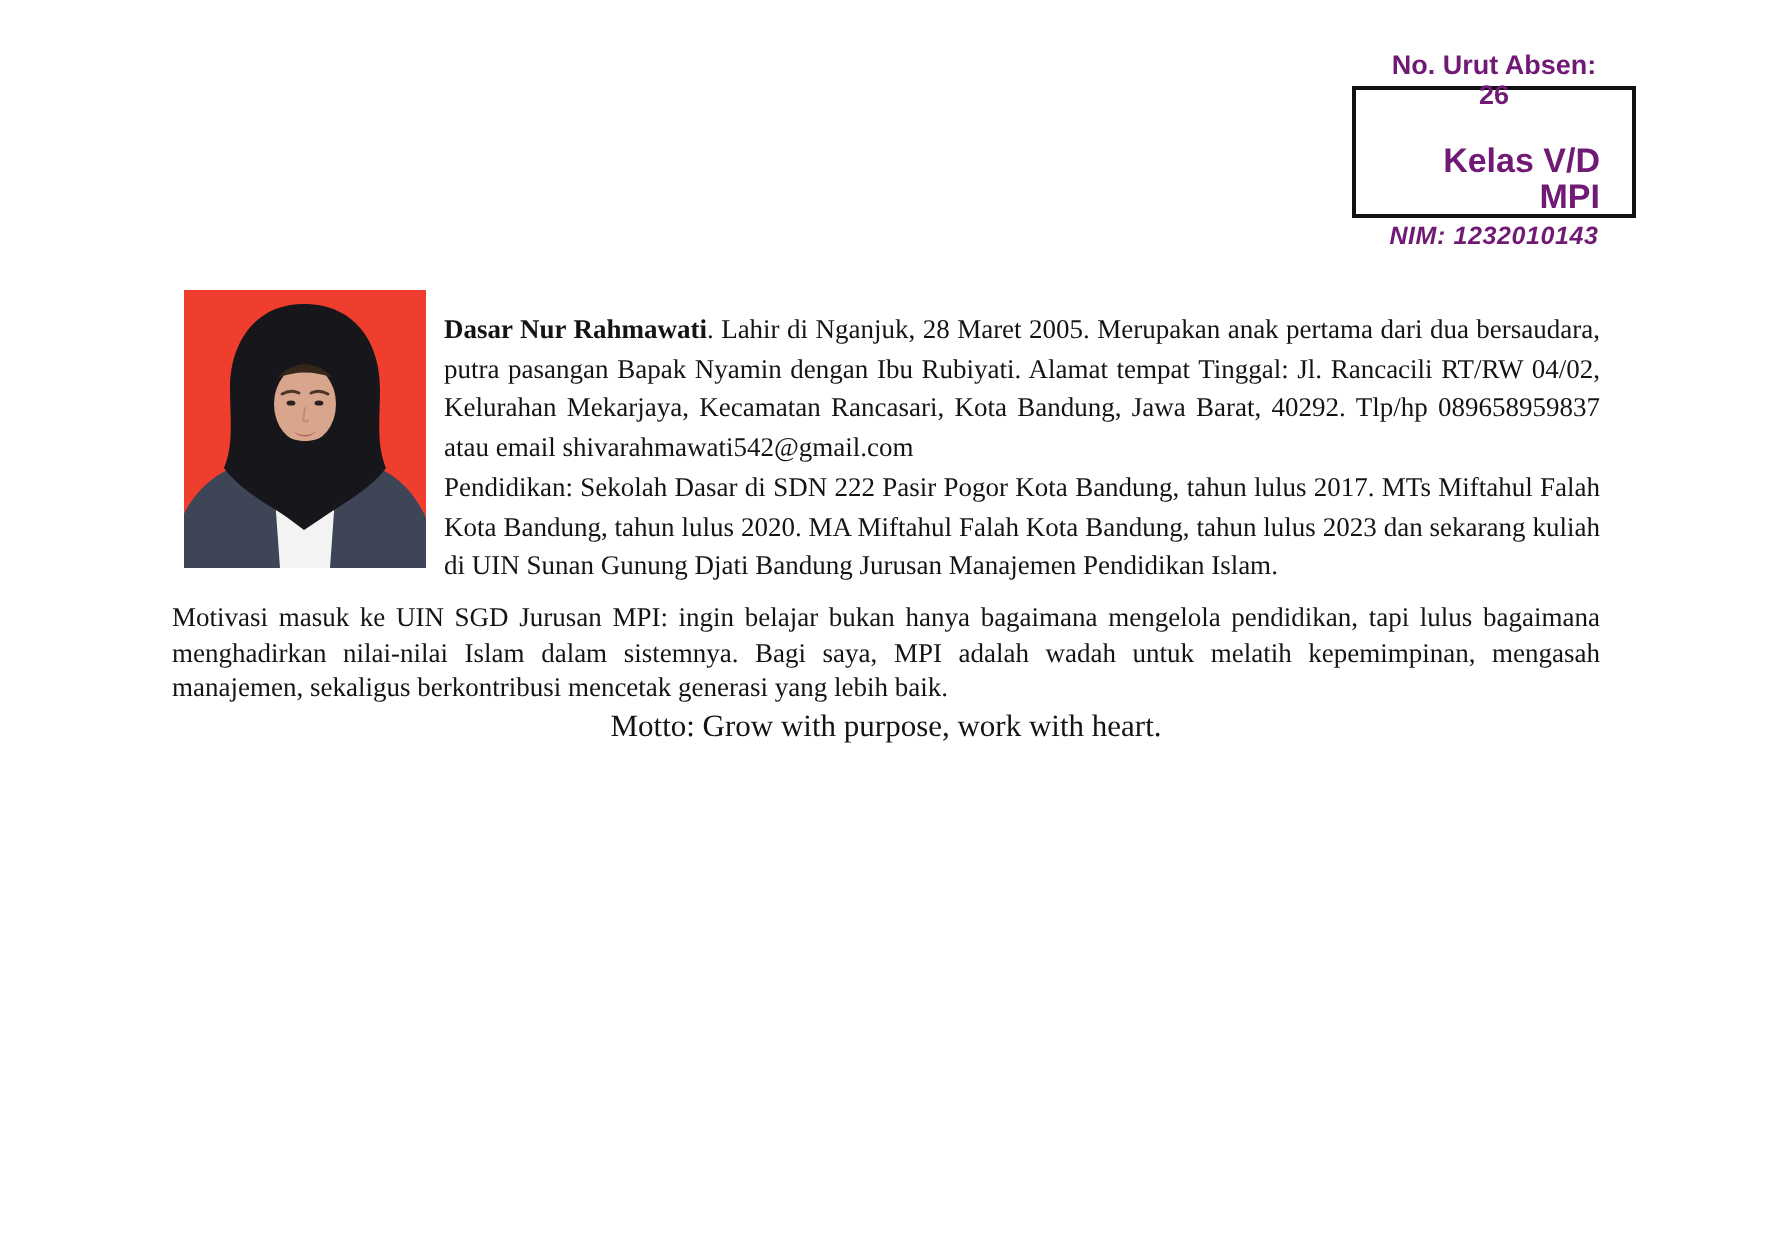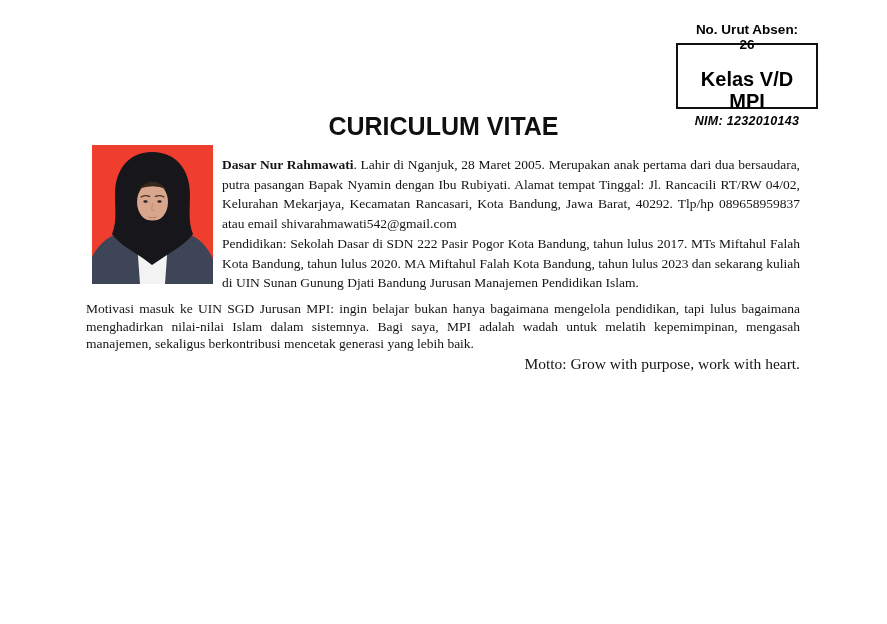--- a/index.html
+++ b/index.html
@@ -21,26 +21,26 @@
     width: 142px;
     height: 66px;
     border: 2px solid #111111;
     display: flex;
     flex-direction: column;
     justify-content: center;
     align-items: center;
     text-align: center;
     font-family: "Liberation Sans", sans-serif;
     font-weight: bold;
-    color: #000000;
+    color: #701a75;
     line-height: 1.1;
     padding: 2px 16px;
   }
   .info-line-1 { font-size: 13.5px; }
-  .info-line-2 { font-size: 20px; margin-top: 16px; }
+  .info-line-2 { font-size: 17px; margin-top: 16px; text-align: right; }
   .info-line-3 { font-size: 12.5px; margin-top: 3px; letter-spacing: 0.3px; font-style: italic; }
 
   
   .cv-title {
     position: absolute;
     left: 0;
     top: 112px;
     width: 887px;
     text-align: center;
     font-family: "Liberation Sans", sans-serif;
@@ -81,35 +81,34 @@
     top: 300px;
     width: 714px;
     font-size: 13.5px;
     line-height: 17.5px;
     text-align: justify;
   }
   .motto-line {
     margin-top: 1px;
     font-size: 15.5px;
     line-height: 20px;
-    text-align: right;
+    text-align: center;
   }
 </style>
 </head>
 <body>
 
 <div class="page">
 
   <div class="info-box">
     <div class="info-line-1">No. Urut Absen: 26</div>
     <div class="info-line-2">Kelas V/D MPI</div>
     <div class="info-line-3">NIM: 1232010143</div>
   </div>
 
-  <div class="cv-title">CURICULUM VITAE</div>
 
   <div class="photo-frame">
     <svg width="121" height="139" viewBox="0 0 121 139" xmlns="http://www.w3.org/2000/svg">
 
       <rect x="0" y="0" width="121" height="139" fill="#ef3d2e"></rect>
 
       <path d="M0,139 L0,112 C7,98 19,89 33,86 L60,97 L88,86 C102,89 114,98 121,114 L121,139 Z" fill="#3d4557"></path>
 
       <polygon points="45,97 76,97 73,139 48,139" fill="#f3f3f3"></polygon>
 

